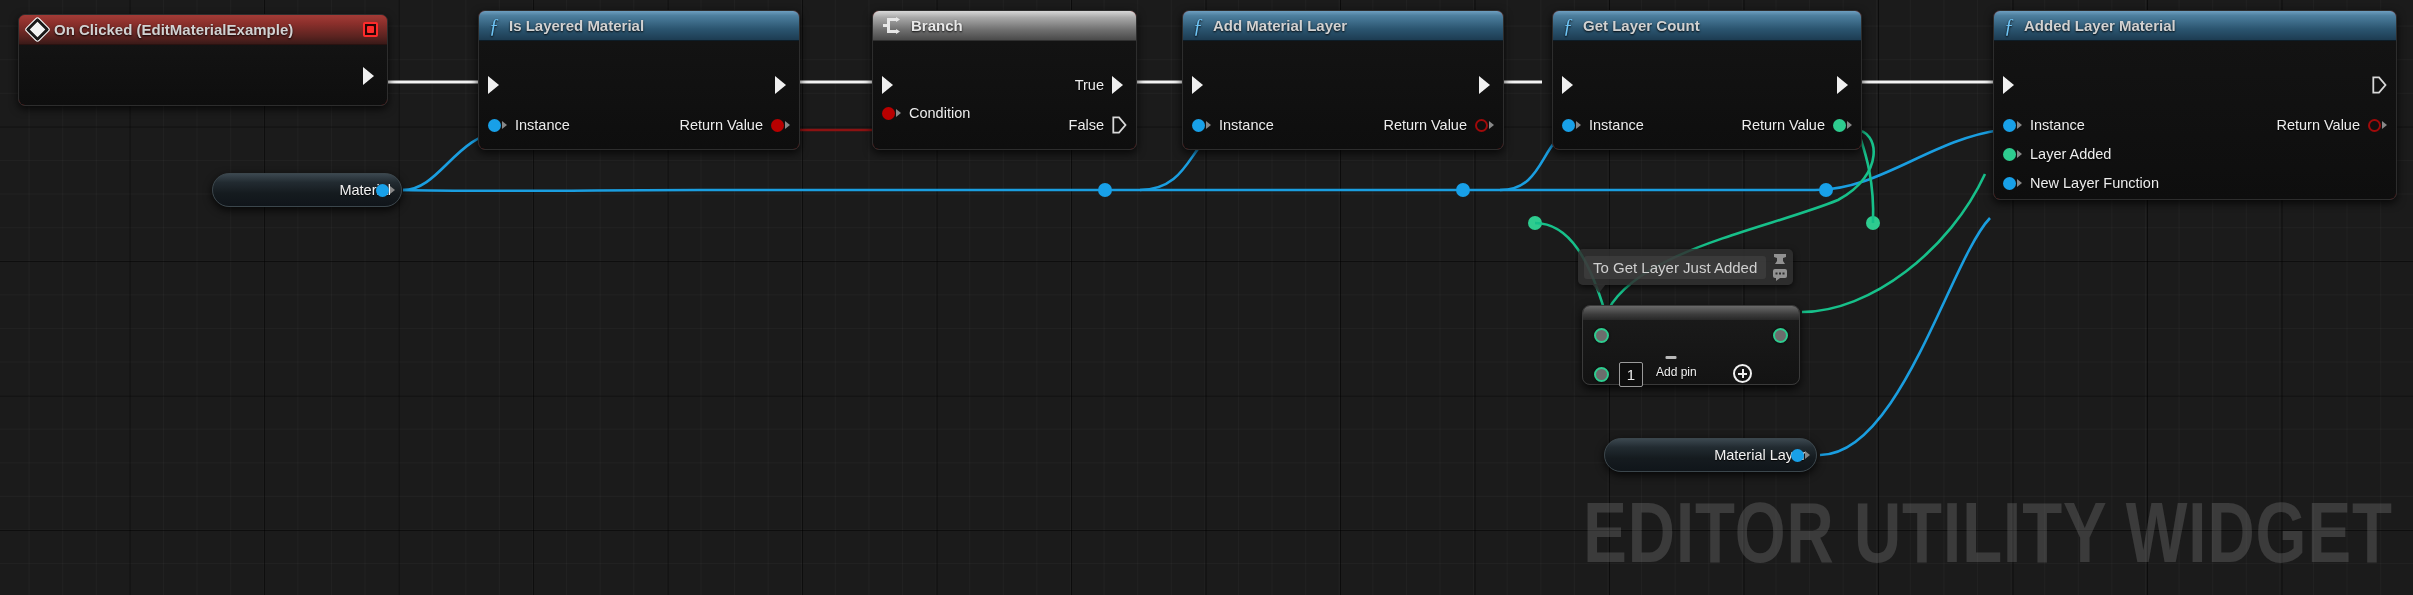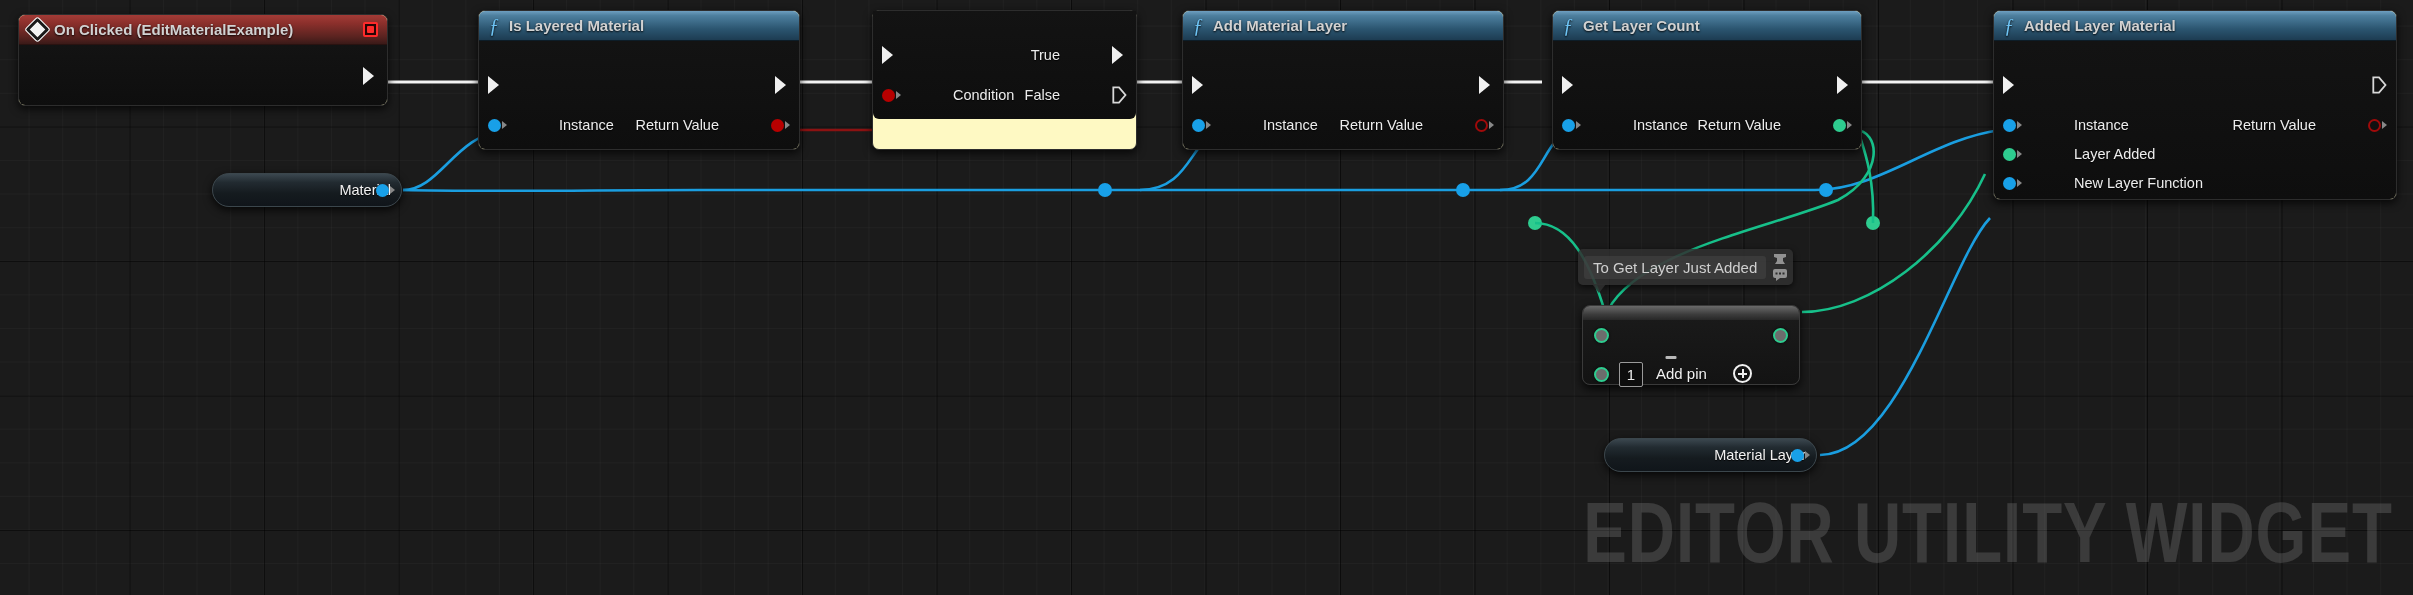--- a/index.html
+++ b/index.html
@@ -45,21 +45,21 @@
     user-select: none;
   }
 
   
   .wires { position: absolute; inset: 0; pointer-events: none; }
 
   
   .node {
     position: absolute;
     border-radius: 7px;
-    background: #fef9c3;
+    background: #7f1d1d;
     border: 1px solid #2d2d2d;
     box-shadow: 0 3px 9px rgba(0,0,0,0.75);
     overflow: visible;
   }
   .node-header {
     height: 30px;
     border-radius: 6px 6px 0 0;
     display: flex; align-items: center;
     padding: 0 10px;
     position: relative;
@@ -117,21 +117,21 @@
     width: 15px; height: 15px;
     border: 2px solid #ff2b2b; border-radius: 2px;
     background: #2a0505;
   }
   .delegate-box::after {
     content: ''; position: absolute; inset: 2px;
     background: #ff2b2b; border-radius: 1px;
   }
 
   
-  .pin-row { position: absolute; display: flex; align-items: center; height: 22px; gap: 44px; }
+  .pin-row { position: absolute; display: flex; align-items: center; height: 22px; }
   .pin-row.left { left: 9px; }
   .pin-row.right { right: 9px; flex-direction: row-reverse; }
   .pin-label {
     font-size: 14.5px; color: #ededed;
     text-shadow: 0 1px 1px rgba(0,0,0,0.9);
     white-space: nowrap;
   }
   .pin-row.left .pin-label { margin-left: 8px; }
   .pin-row.right .pin-label { margin-right: 8px; }
 
@@ -206,21 +206,21 @@
     position: absolute;
     width: 24px; height: 25px;
     border: 1px solid #9a9a9a;
     border-radius: 2px;
     background: #0d0d0d;
     color: #eaeaea;
     font-size: 15px;
     display: flex; align-items: center; justify-content: center;
   }
   .addpin-label {
-    position: absolute; font-size: 15px; color: #f0f0f0;
+    position: absolute; font-size: 12px; color: #f0f0f0;
     text-shadow: 0 1px 1px rgba(0,0,0,0.9); white-space: nowrap;
   }
   .plus-circle {
     position: absolute;
     width: 19px; height: 19px; border-radius: 50%;
     border: 2px solid #f0f0f0;
   }
   .plus-circle::before, .plus-circle::after {
     content:''; position: absolute; background: #f0f0f0;
   }
@@ -352,35 +352,48 @@
         <span class="data-pin">
             <span class="dot" style="background:#b80000"></span>
             <span class="arw"></span>
           </span>
         <span class="pin-label">Return Value</span>
       </div>
     </div>
   </div>
 
   <div class="node" style="left:872px; top:10px; width:265px; height:140px;">
+    <div class="node-header flow">
+      <span class="hdr-icon">
+        <span class="branch-glyph">
+          <i style="left:0; top:7px; width:5px; height:3px;"></i>
+          <i style="left:4px; top:1px; width:3px; height:15px;"></i>
+          <i style="left:7px; top:1px; width:8px; height:3px;"></i>
+          <i style="left:7px; top:13px; width:8px; height:3px;"></i>
+          <i style="left:13px; top:0px; width:4px; height:5px; clip-path: polygon(0 0,100% 50%,0 100%);"></i>
+          <i style="left:13px; top:12px; width:4px; height:5px; clip-path: polygon(0 0,100% 50%,0 100%);"></i>
+        </span>
+      </span>
+      <span class="node-title">Branch</span>
+    </div>
     <div class="node-body">
       <div class="pin-row left" style="top:33px;">
         <span class="exec-pin">
             <span class="blk"></span>
             <span class="tri"></span>
           </span>
       </div>
       <div class="pin-row right" style="top:33px;">
         <span class="exec-pin">
             <span class="blk"></span>
             <span class="tri"></span>
           </span>
         <span class="pin-label">True</span>
       </div>
-      <div class="pin-row left" style="top:73px;">
+      <div class="pin-row left" style="top:61px;">
         <span class="data-pin">
             <span class="dot" style="background:#b80000"></span>
             <span class="arw"></span>
           </span>
         <span class="pin-label">Condition</span>
       </div>
       <div class="pin-row right" style="top:73px;">
         <span class="exec-pin">
           <svg class="outline" viewBox="0 0 15 18" width="15" height="18">
             <path d="M1.3,1.3 L7,1.3 L13.5,9 L7,16.7 L1.3,16.7 Z" fill="none" stroke="#d8d8d8" stroke-width="1.8"></path>

